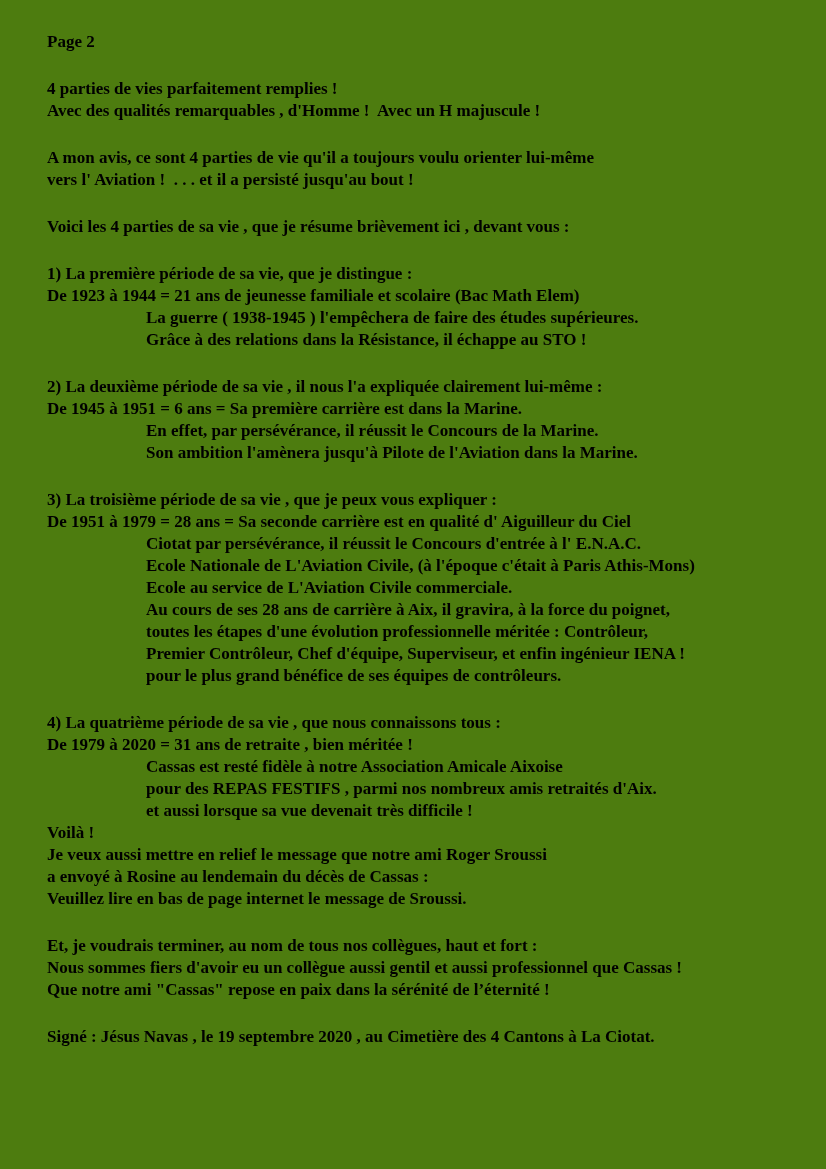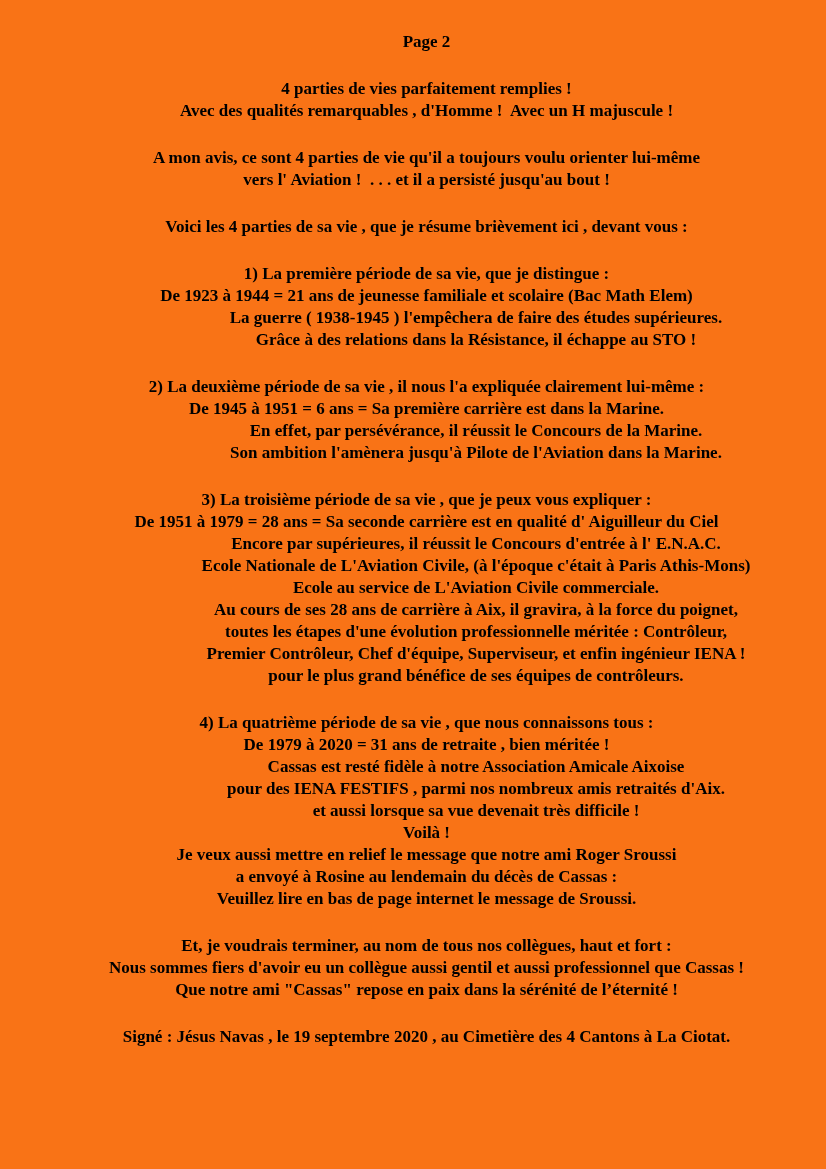--- a/index.html
+++ b/index.html
@@ -5,23 +5,22 @@
   html, body {
     margin: 0;
     padding: 0;
     background: #ffffff;
   }
   .page {
     position: relative;
     box-sizing: border-box;
     width: 826px;
     height: 1169px;
-    background: #f97316;
+    background: #4d7c0f;
     overflow: hidden;
-    text-align: center;
   }
   .doc-body {
     position: absolute;
     top: 31px;
     left: 47px;
     right: 20px;
     font-family: "Liberation Serif", "DejaVu Serif", serif;
     font-weight: bold;
     font-size: 17px;
     color: #000000;
@@ -57,32 +56,32 @@
       <div class="line indent">La guerre ( 1938-1945 ) l'empêchera de faire des études supérieures.</div>
       <div class="line indent">Grâce à des relations dans la Résistance, il échappe au STO !</div>
       <div class="line blank"></div>
       <div class="line">2) La deuxième période de sa vie , il nous l'a expliquée clairement lui-même :</div>
       <div class="line">De 1945 à 1951 = 6 ans = Sa première carrière est dans la Marine.</div>
       <div class="line indent">En effet, par persévérance, il réussit le Concours de la Marine.</div>
       <div class="line indent">Son ambition l'amènera jusqu'à Pilote de l'Aviation dans la Marine.</div>
       <div class="line blank"></div>
       <div class="line">3) La troisième période de sa vie , que je peux vous expliquer :</div>
       <div class="line">De 1951 à 1979 = 28 ans = Sa seconde carrière est en qualité d' Aiguilleur du Ciel</div>
-      <div class="line indent">Encore par supérieures, il réussit le Concours d'entrée à l' E.N.A.C.</div>
+      <div class="line indent">Ciotat par persévérance, il réussit le Concours d'entrée à l' E.N.A.C.</div>
       <div class="line indent">Ecole Nationale de L'Aviation Civile, (à l'époque c'était à Paris Athis-Mons)</div>
       <div class="line indent">Ecole au service de L'Aviation Civile commerciale.</div>
       <div class="line indent">Au cours de ses 28 ans de carrière à Aix, il gravira, à la force du poignet,</div>
       <div class="line indent">toutes les étapes d'une évolution professionnelle méritée : Contrôleur,</div>
       <div class="line indent">Premier Contrôleur, Chef d'équipe, Superviseur, et enfin ingénieur IENA !</div>
       <div class="line indent">pour le plus grand bénéfice de ses équipes de contrôleurs.</div>
       <div class="line blank"></div>
       <div class="line">4) La quatrième période de sa vie , que nous connaissons tous :</div>
       <div class="line">De 1979 à 2020 = 31 ans de retraite , bien méritée !</div>
       <div class="line indent">Cassas est resté fidèle à notre Association Amicale Aixoise</div>
-      <div class="line indent">pour des IENA FESTIFS , parmi nos nombreux amis retraités d'Aix.</div>
+      <div class="line indent">pour des REPAS FESTIFS , parmi nos nombreux amis retraités d'Aix.</div>
       <div class="line indent">et aussi lorsque sa vue devenait très difficile !</div>
       <div class="line">Voilà !</div>
       <div class="line">Je veux aussi mettre en relief le message que notre ami Roger Sroussi</div>
       <div class="line">a envoyé à Rosine au lendemain du décès de Cassas :</div>
       <div class="line">Veuillez lire en bas de page internet le message de Sroussi.</div>
       <div class="line blank"></div>
       <div class="line">Et, je voudrais terminer, au nom de tous nos collègues, haut et fort :</div>
       <div class="line">Nous sommes fiers d'avoir eu un collègue aussi gentil et aussi professionnel que Cassas !</div>
       <div class="line">Que notre ami "Cassas" repose en paix dans la sérénité de l’éternité !</div>
       <div class="line blank"></div>

